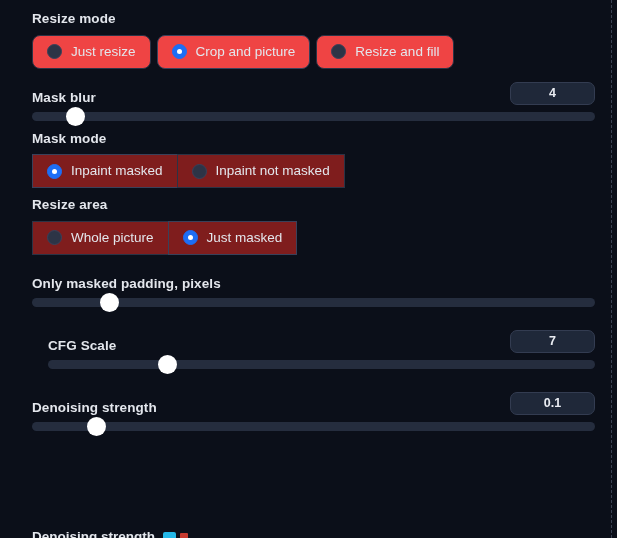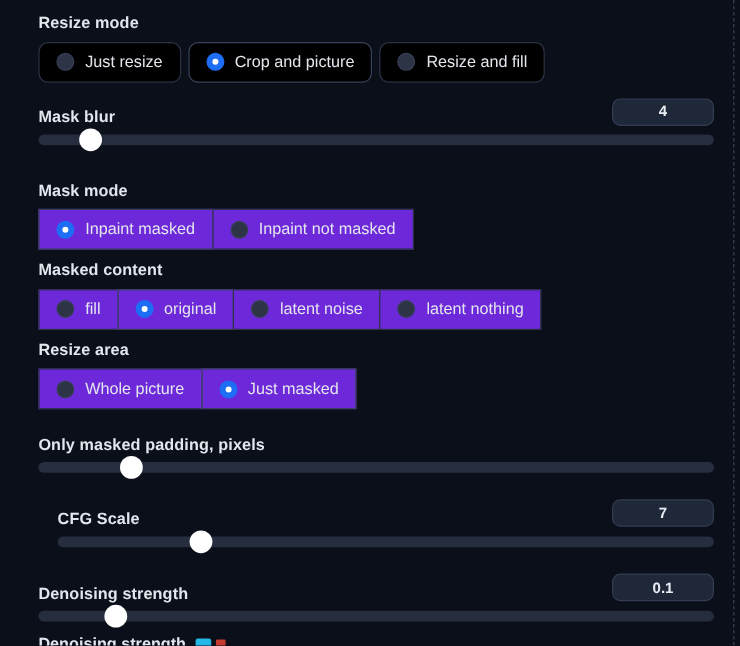--- a/index.html
+++ b/index.html
@@ -57,34 +57,34 @@
     align-items: stretch;
     margin-top: 9px;
     width: max-content;
     max-width: 100%;
   }
 
   .radio-item {
     display: flex;
     align-items: center;
     gap: 9px;
-    background: #6d28d9;
+    background: #7f1d1d;
     border: 1px solid #2b3345;
     padding: 0 14px;
     height: 34px;
     cursor: pointer;
     user-select: none;
   }
   .radio-item + .radio-item { margin-left: -1px; }
 
   
   .radio-row.pill .radio-item {
     border-radius: 8px;
     margin-left: 6px;
-    background: #000000;
+    background: #ef4444;
   }
   .radio-row.pill .radio-item:first-child { margin-left: 0; }
 
   .radio-item.selected { border-color: #39415a; }
 
   .radio-dot {
     width: 15px;
     height: 15px;
     border-radius: 50%;
     background: #2d3446;
@@ -235,55 +235,34 @@
     <div class="slider-head">
       <span class="field-label">Mask blur</span>
       <div class="number-box">4</div>
     </div>
     <div class="slider-track-wrap">
       <div class="slider-track"></div>
       <div class="slider-handle" style="left:7.8%;"></div>
     </div>
   </div>
 
-  <div class="group-block" style="margin-top:24px;">
+  <div class="group-block" style="margin-top:4px;">
     <span class="field-label">Mask mode</span>
     <div class="radio-row">
       <div class="radio-item selected">
         <span class="radio-dot"></span>
         <span class="radio-label">Inpaint masked</span>
       </div>
       <div class="radio-item">
         <span class="radio-dot"></span>
         <span class="radio-label">Inpaint not masked</span>
       </div>
     </div>
   </div>
 
-  <div class="group-block" style="margin-top:10px;">
-    <span class="field-label">Masked content</span>
-    <div class="radio-row">
-      <div class="radio-item">
-        <span class="radio-dot"></span>
-        <span class="radio-label">fill</span>
-      </div>
-      <div class="radio-item selected">
-        <span class="radio-dot"></span>
-        <span class="radio-label">original</span>
-      </div>
-      <div class="radio-item">
-        <span class="radio-dot"></span>
-        <span class="radio-label">latent noise</span>
-      </div>
-      <div class="radio-item">
-        <span class="radio-dot"></span>
-        <span class="radio-label">latent nothing</span>
-      </div>
-    </div>
-  </div>
 
   <div class="group-block" style="margin-top:10px;">
     <span class="field-label">Resize area</span>
     <div class="radio-row">
       <div class="radio-item">
         <span class="radio-dot"></span>
         <span class="radio-label">Whole picture</span>
       </div>
       <div class="radio-item selected">
         <span class="radio-dot"></span>

